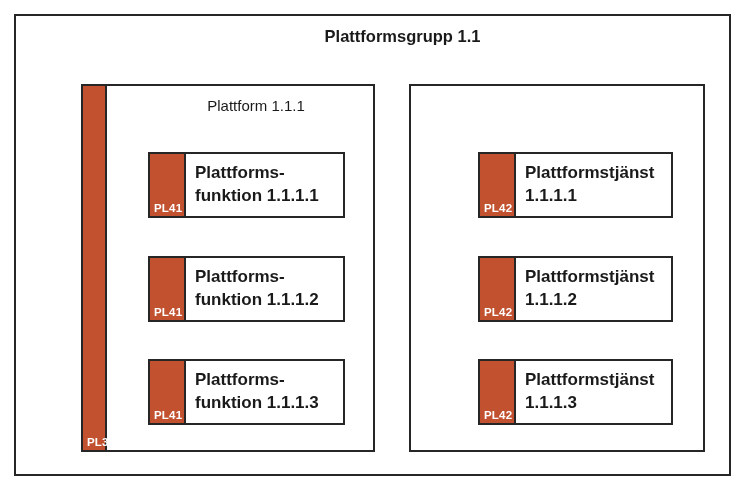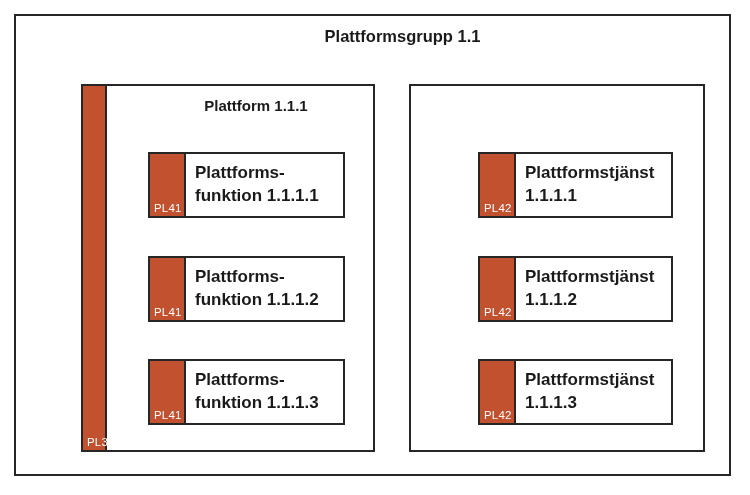--- a/index.html
+++ b/index.html
@@ -26,40 +26,40 @@
     background: var(--background);
   }
   .strip {
     position: absolute; left: 0; top: 0; bottom: 0; width: 24px;
     background: var(--accent);
     border-right: 2px solid var(--border);
   }
   .tag-label {
     position: absolute; left: 4px; bottom: 2px;
     color: var(--tag_text);
-    font-size: 11.5px; font-weight: 400; letter-spacing: 0.2px;
+    font-size: 11.5px; font-weight: 700; letter-spacing: 0.2px;
     white-space: nowrap;
   }
   .outer-title {
     position: absolute; left: 36px; right: 0; top: 11px;
     text-align: center;
     font-size: 16.5px; font-weight: 600; margin-left: 24px;
   }
 
   .group-box {
     position: absolute; top: 68px; height: 368px;
     border: 2px solid var(--border);
     background: var(--background);
   }
   .group-left  { left: 65px;  width: 294px; }
   .group-right { left: 393px; width: 296px; }
   .group-title {
     position: absolute; left: 36px; right: 0; top: 11px;
     text-align: center;
-    font-size: 15px; font-weight: 700; padding-left: 20px;
+    font-size: 15px; font-weight: 400; padding-left: 20px;
   }
 
   .item-box {
     position: absolute; width: 197px; height: 66px;
     border: 2px solid var(--border);
     background: var(--background);
   }
   .group-left  .item-box { left: 65px; }
   .group-right .item-box { left: 67px; width: 195px; }
   .item-1 { top: 66px; }

